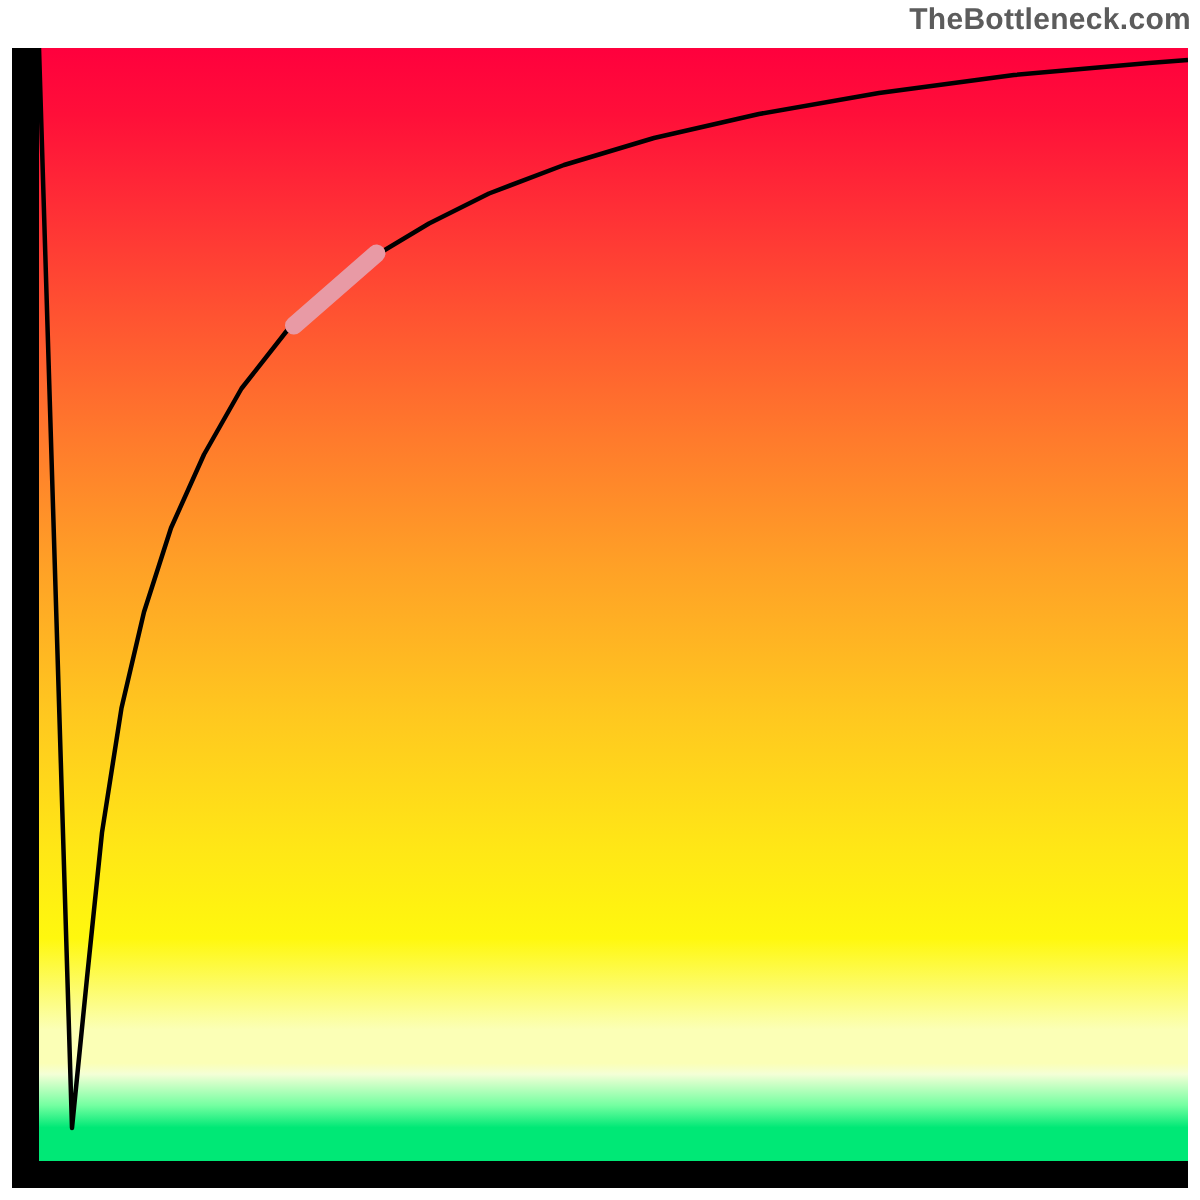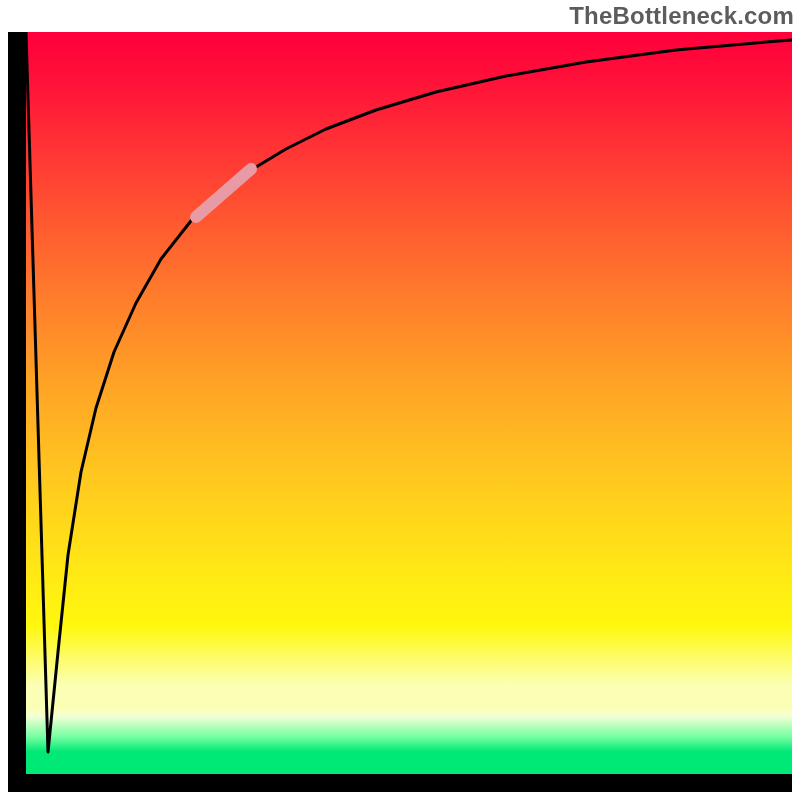--- a/index.html
+++ b/index.html
@@ -13,21 +13,21 @@
   }
   .wrap {
     position: relative;
     width: 800px;
     height: 800px;
   }
   .watermark {
     position: absolute;
     top: 2px;
     right: 6px;
-    font-size: 24px;
+    font-size: 20px;
     font-weight: 600;
     color: #5c5c5c;
     letter-spacing: 0.2px;
     z-index: 20;
   }
   .plot-outer {
     position: absolute;
     left: 8px;
     top: 32px;
     width: 784px;

